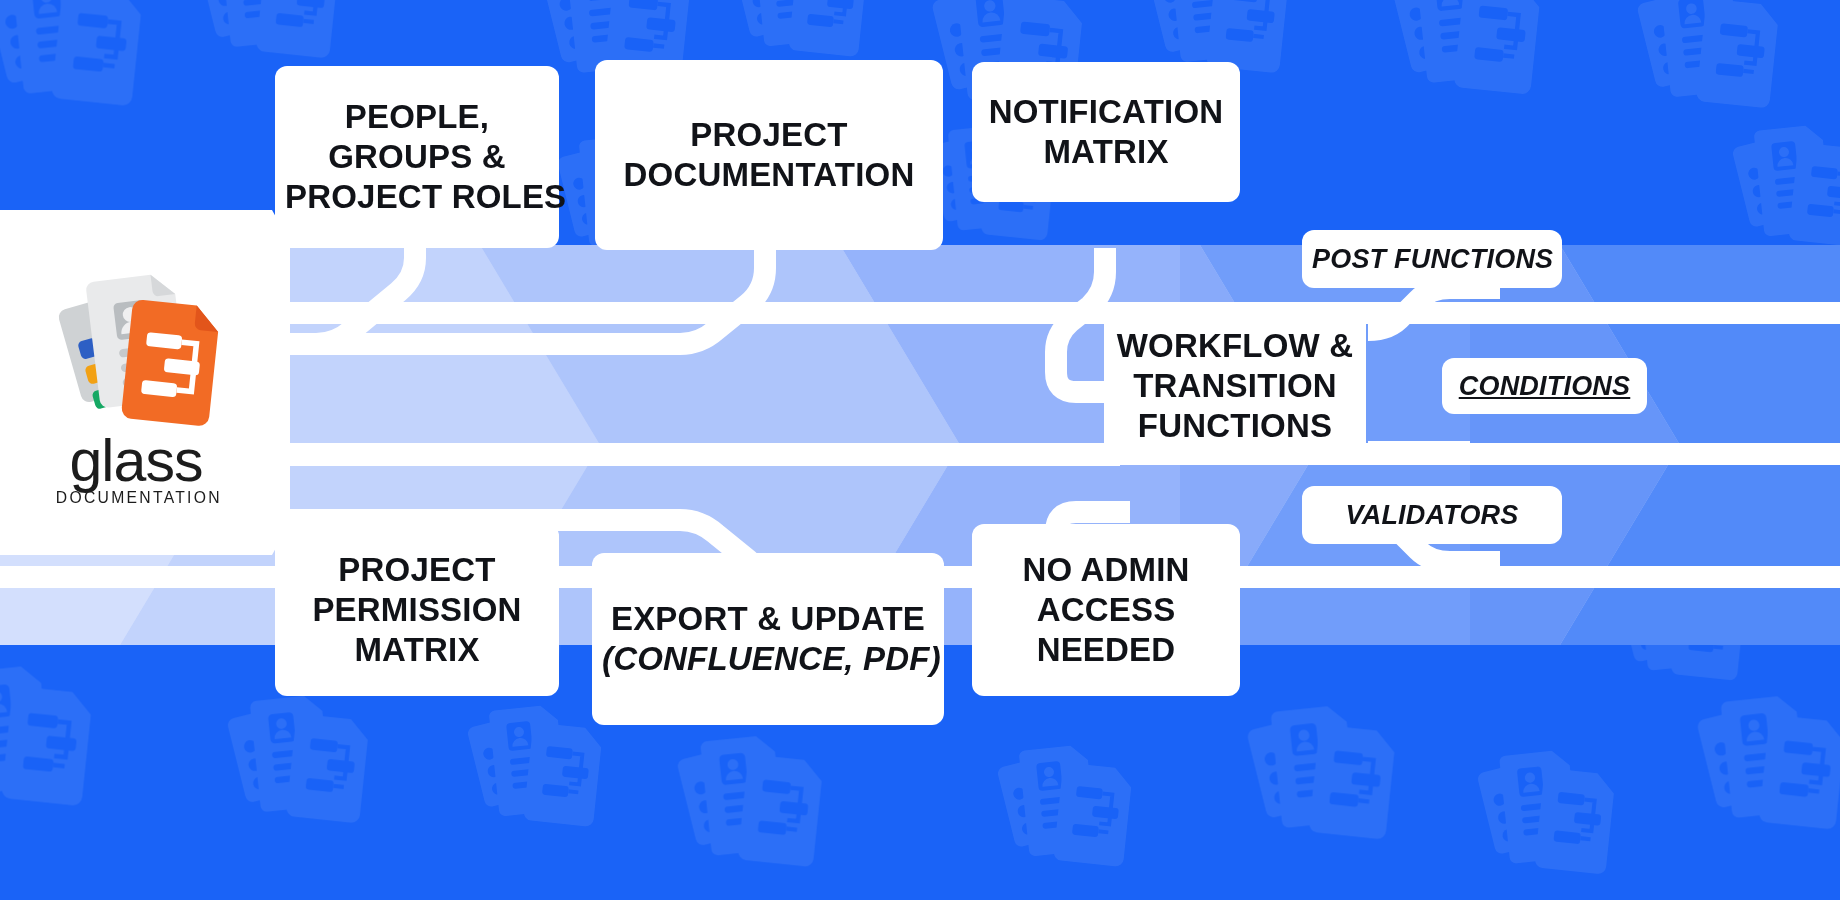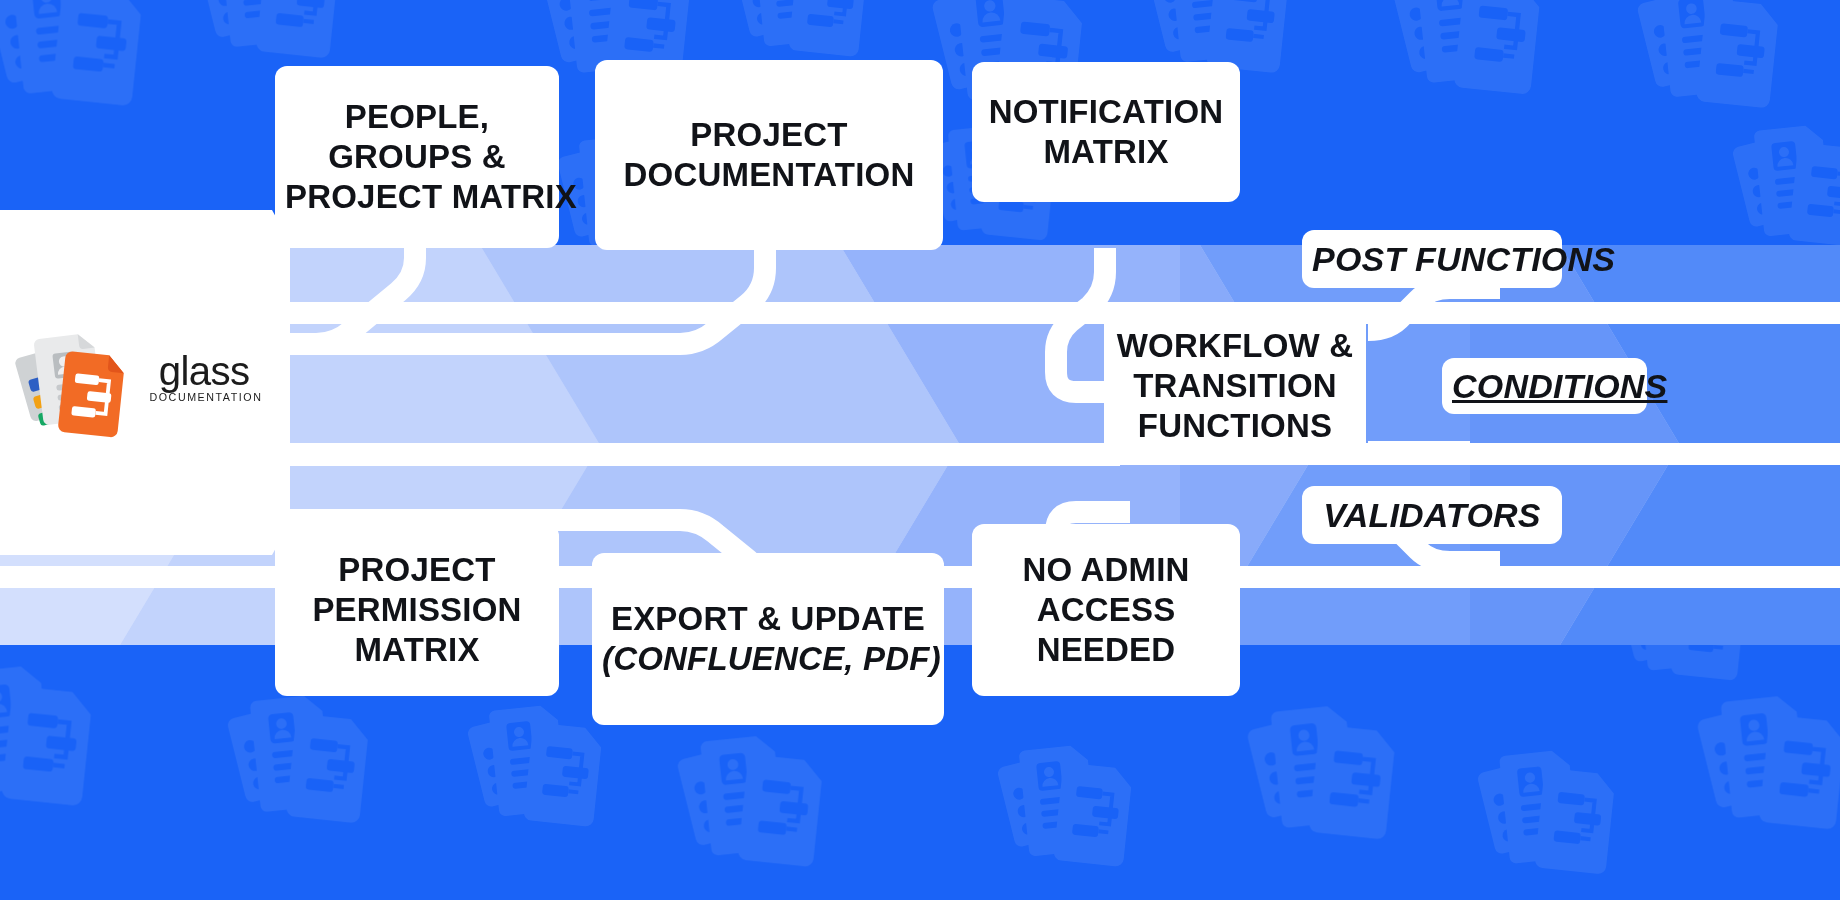--- a/index.html
+++ b/index.html
@@ -41,41 +41,41 @@
     font-weight:700;
     letter-spacing:.2px;
     z-index:6;
     box-shadow:0 0 0 0 rgba(0,0,0,0);
   }
   .card .txt{ display:block; width:100%; padding:0 10px; }
   .card .l{ display:block; white-space:nowrap; }
   .card .ital{ font-style:italic; font-weight:700; }
 
   .c-big{ font-size:33px; line-height:1.22; }
-  .c-pill{ font-size:34px; line-height:1.2; font-style:italic; font-weight:700;justify-content:center; }
+  .c-pill{ font-size:27px; line-height:1.2; font-style:italic; font-weight:700;justify-content:center; }
 
   
   #logo-panel{
     position:absolute;
     left:0; top:210px;
     width:272px; height:345px;
     background:#fff;
     z-index:7;
   }
   #logo-wedge{
     position:absolute;
     left:200px; top:210px;
     width:90px; height:345px;
     z-index:7;
   }
   #logo-inner{
     position:absolute;
     left:0; top:210px; width:272px; height:345px;
     z-index:8;
-    display:flex; flex-direction:row;
+    display:flex; flex-direction:column;
     align-items:center; justify-content:center;
     gap:2px;
   }
   #logo-mark{ width:185px; height:185px; margin-left:8px; }
   #logo-word{ width:200px; height:78px; margin-top:-6px; }
 </style>
 </head>
 <body>
 
 <div id="stage">
@@ -230,21 +230,21 @@
     <svg id="logo-word" viewBox="0 0 210 80" aria-hidden="true">
       <text x="105" y="48" text-anchor="middle" font-family="'Liberation Sans', sans-serif" font-size="62" fill="#1C1C1C" letter-spacing="-1">glass</text>
       <text x="108" y="72" text-anchor="middle" font-family="'Liberation Sans', sans-serif" font-size="16.5" fill="#1C1C1C" letter-spacing="2.4">DOCUMENTATION</text>
     </svg>
   </div>
 
   <div class="card c-big" style="left:275px; top:66px; width:284px; height:182px;">
     <span class="txt">
       <span class="l">PEOPLE,</span>
       <span class="l">GROUPS &amp;</span>
-      <span class="l">PROJECT MATRIX</span>
+      <span class="l">PROJECT ROLES</span>
     </span>
   </div>
 
   <div class="card c-big" style="left:595px; top:60px; width:348px; height:190px;">
     <span class="txt">
       <span class="l">PROJECT</span>
       <span class="l">DOCUMENTATION</span>
     </span>
   </div>
 

